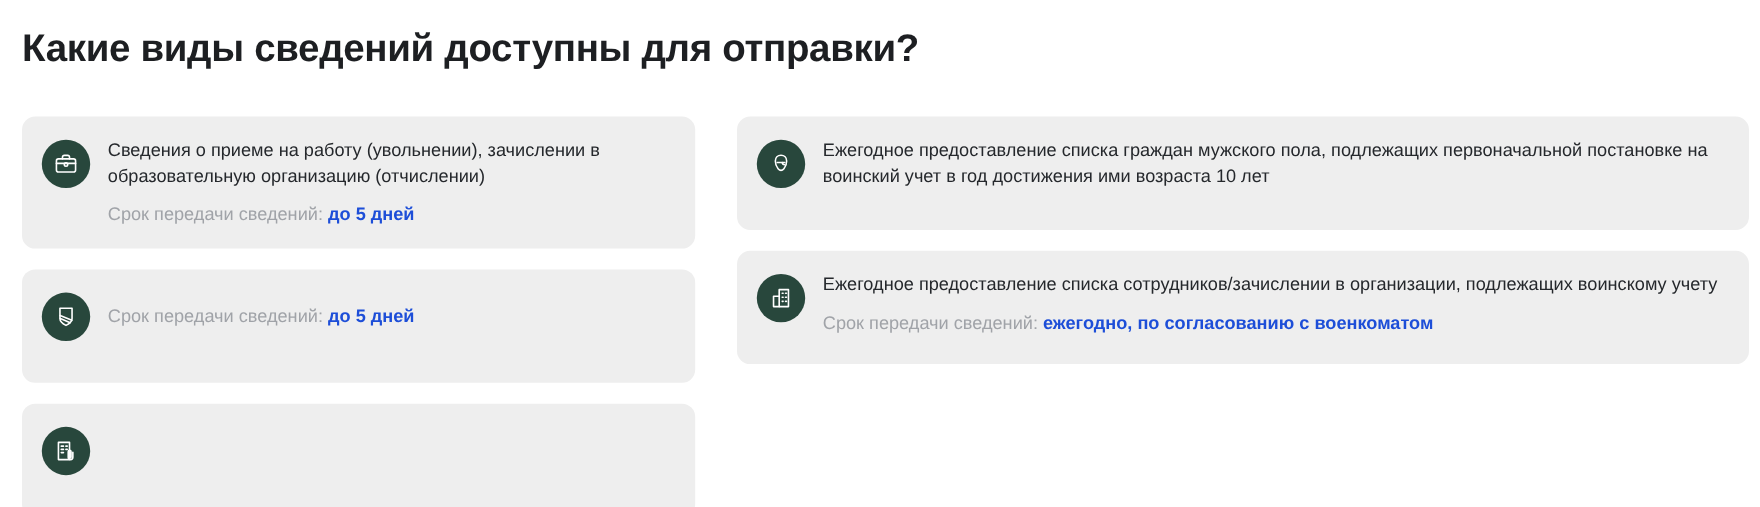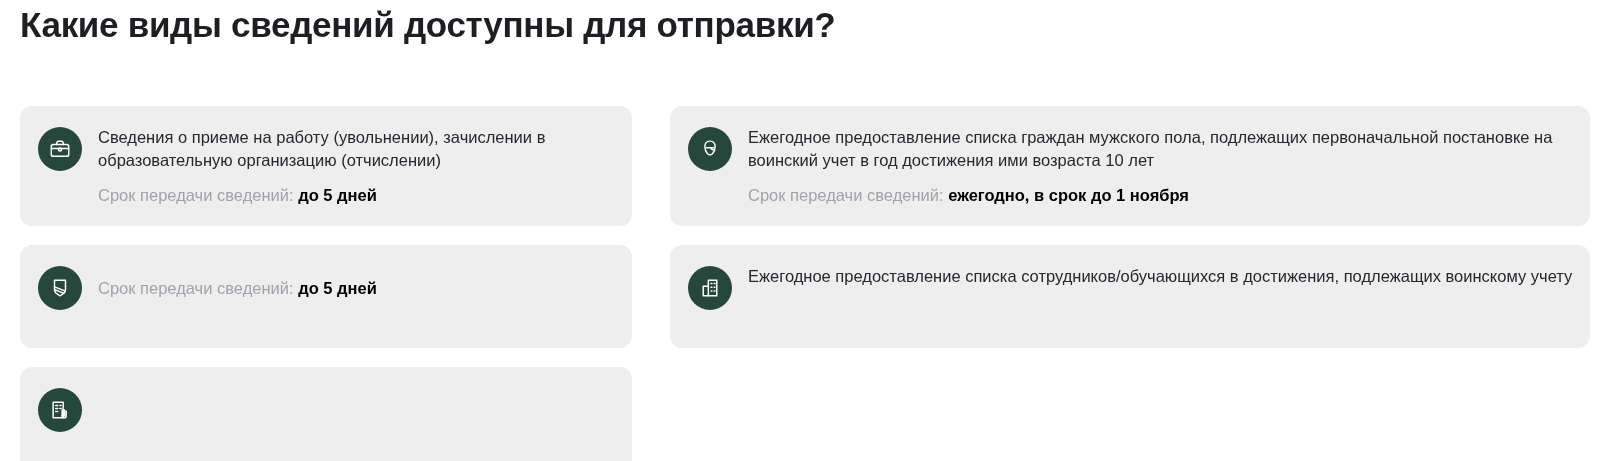--- a/index.html
+++ b/index.html
@@ -15,21 +15,21 @@
   .page {
     position: relative;
     width: 1600px;
     height: 461px;
     background: #ffffff;
   }
 
   .page-title {
     position: absolute;
     left: 20px;
-    top: 3px;
+    top: 22px;
     font-size: 35px;
     line-height: 44px;
     font-weight: 700;
     letter-spacing: -0.3px;
     color: #1d1f22;
     white-space: nowrap;
   }
 
   .grid {
     position: absolute;
@@ -96,21 +96,21 @@
 
   .card-term {
     margin-top: 12px;
     font-size: 16.5px;
     line-height: 22px;
     color: #a0a3a8;
     font-weight: 400;
   }
 
   .card-term-value {
-    color: #000000;
+    color: #1d4ed8;
     font-weight: 700;
   }
 </style>
 </head>
 <body>
 
 <div class="page">
 
   <h1 class="page-title">Какие виды сведений доступны для отправки?</h1>
 
@@ -170,36 +170,36 @@
       <div class="card">
         <span class="card-icon">
           <svg viewBox="0 0 24 24" aria-hidden="true">
             <path d="M12 3.4c3.3 0 5.6 2.4 5.6 5.8 0 3.4-1.3 6-2.7 7.6-.9 1-1.9 1.6-2.9 1.6s-2-.6-2.9-1.6c-1.4-1.6-2.7-4.2-2.7-7.6 0-3.4 2.3-5.8 5.6-5.8z"></path>
             <path d="M8.3 10.6h7.4"></path>
             <path d="M13.3 10.6c0 1.3.9 2.2 2.4 2.3"></path>
           </svg>
         </span>
         <div class="card-body">
           <div class="card-heading">Ежегодное предоставление списка граждан мужского пола, подлежащих первоначальной постановке на воинский учет в год достижения ими возраста 10 лет</div>
-          <div class="card-term">
-            <span>Срок передачи сведений:</span>
-            <span class="card-term-value">ежегодно, в срок до 1 ноября</span>
-          </div>
         </div>
       </div>
 
       <div class="card">
         <span class="card-icon">
           <svg viewBox="0 0 24 24" aria-hidden="true">
             <path d="M10.2 3.6h9.2v16.8h-9.2z"></path>
             <path d="M10.2 10.2H4.6v10.2h5.6"></path>
             <path d="M13.2 7.2h.9M16.5 7.2h.9M13.2 11.2h.9M16.5 11.2h.9M13.2 15.2h.9M16.5 15.2h.9"></path>
           </svg>
         </span>
         <div class="card-body">
-          <div class="card-heading">Ежегодное предоставление списка сотрудников/обучающихся в достижения, подлежащих воинскому учету</div>
+          <div class="card-heading">Ежегодное предоставление списка сотрудников/зачислении в организации, подлежащих воинскому учету</div>
+          <div class="card-term">
+            <span>Срок передачи сведений:</span>
+            <span class="card-term-value">ежегодно, по согласованию с военкоматом</span>
+          </div>
         </div>
       </div>
 
     </div>
 
   </div>
 </div>
 
 </body></html>

